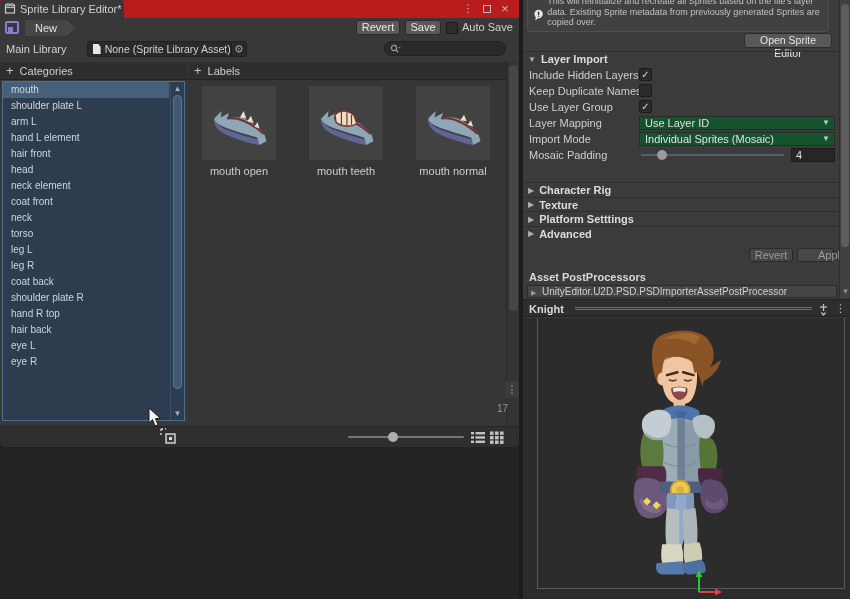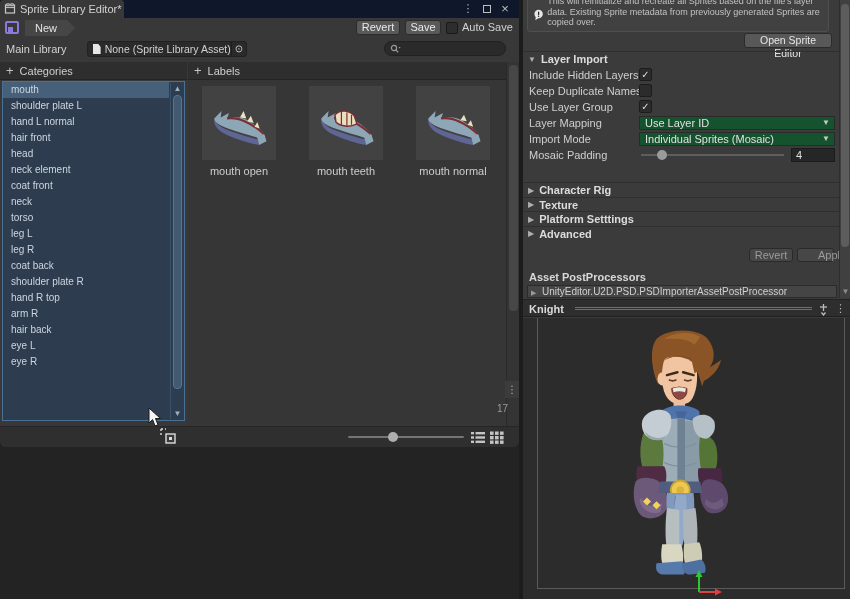--- a/index.html
+++ b/index.html
@@ -1,21 +1,21 @@
 <!DOCTYPE html>
 <html><head>
 <meta charset="utf-8">
 <style>
   html,body{margin:0;padding:0;background:#232323;}
   *{box-sizing:border-box;font-family:"Liberation Sans",sans-serif;-webkit-font-smoothing:antialiased;}
   .screen{position:relative;width:850px;height:599px;background:#232323;overflow:hidden;}
 
   
   .lwin{position:absolute;left:0;top:0;width:519px;height:447px;background:#383838;border-radius:0 0 6px 6px;}
-  .tabbar{position:absolute;left:0;top:0;width:519px;height:18px;background:#0f172a;}
+  .tabbar{position:absolute;left:0;top:0;width:519px;height:18px;background:#b91c1c;}
   .tab{position:absolute;left:0;top:0;width:124px;height:18px;background:#383838;border-radius:3px 3px 0 0;display:flex;align-items:center;padding-left:4px;}
   .tab-title{font-size:11px;color:#d2d2d2;margin-left:4px;white-space:nowrap;}
   .winbtn{position:absolute;top:0;width:16px;height:17px;color:#bdbdbd;font-size:11px;text-align:center;line-height:17px;cursor:default;}
   .maxbox{position:absolute;top:5px;left:4px;width:8px;height:8px;border:1px solid #bdbdbd;}
   .toolbar-icon{position:absolute;left:5px;top:21px;width:14px;height:13px;border:2px solid #8d7ad8;border-radius:2px;}
   .toolbar-icon:after{content:"";position:absolute;left:1px;top:4px;width:5px;height:5px;background:#8d7ad8;}
   .new-btn{position:absolute;left:25px;top:20px;width:50px;height:16px;background:#464646;clip-path:polygon(0 0,calc(100% - 8px) 0,100% 50%,calc(100% - 8px) 100%,0 100%);color:#e2e2e2;font-size:11px;line-height:16px;padding-left:10px;}
   .btn{position:absolute;height:15px;background:#595959;border:1px solid #2b2b2b;border-radius:3px;color:#e8e8e8;font-size:11px;line-height:13px;text-align:center;}
   .chk{width:12px;height:12px;background:#2d2d2d;border:1px solid #191919;border-radius:2px;}
   .lbl{font-size:11px;color:#d2d2d2;}
@@ -124,33 +124,33 @@
     </div>
 
     <div class="panel-head" style="left:0;top:62px;width:187px;">
       <span class="plus">+</span>
       <span>Categories</span>
     </div>
     <div class="catlist">
       <div id="cat-items">
           <div class="catrow sel">mouth</div>
           <div class="catrow">shoulder plate L</div>
-          <div class="catrow">hand L normal</div>
+          <div class="catrow">arm L</div>
+          <div class="catrow">hand L element</div>
           <div class="catrow">hair front</div>
           <div class="catrow">head</div>
           <div class="catrow">neck element</div>
           <div class="catrow">coat front</div>
           <div class="catrow">neck</div>
           <div class="catrow">torso</div>
           <div class="catrow">leg L</div>
           <div class="catrow">leg R</div>
           <div class="catrow">coat back</div>
           <div class="catrow">shoulder plate R</div>
           <div class="catrow">hand R top</div>
-          <div class="catrow">arm R</div>
           <div class="catrow">hair back</div>
           <div class="catrow">eye L</div>
           <div class="catrow">eye R</div>
         </div>
       <div class="vscroll">
         <div class="arr" style="top:0;">▲</div>
         <div class="vthumb" style="top:12px;height:294px;"></div>
         <div class="arr" style="bottom:0;">▼</div>
       </div>
     </div>

